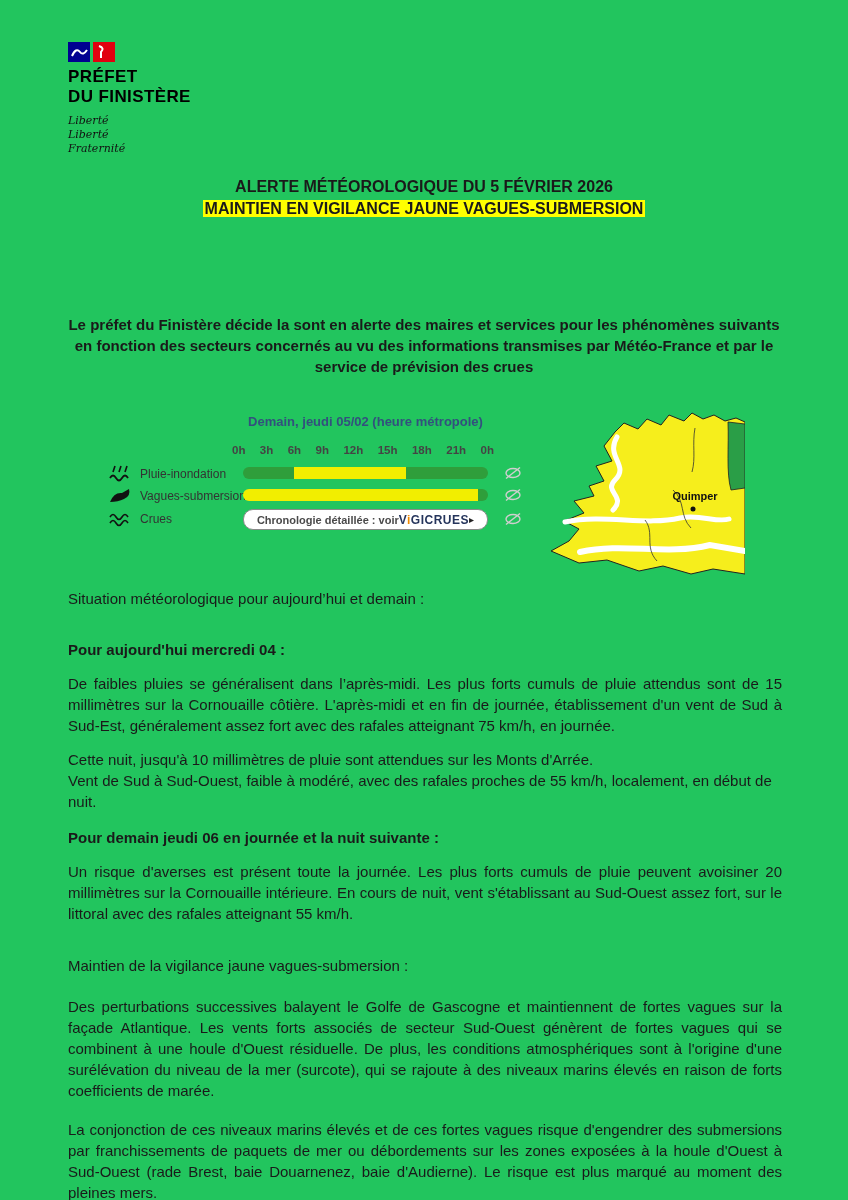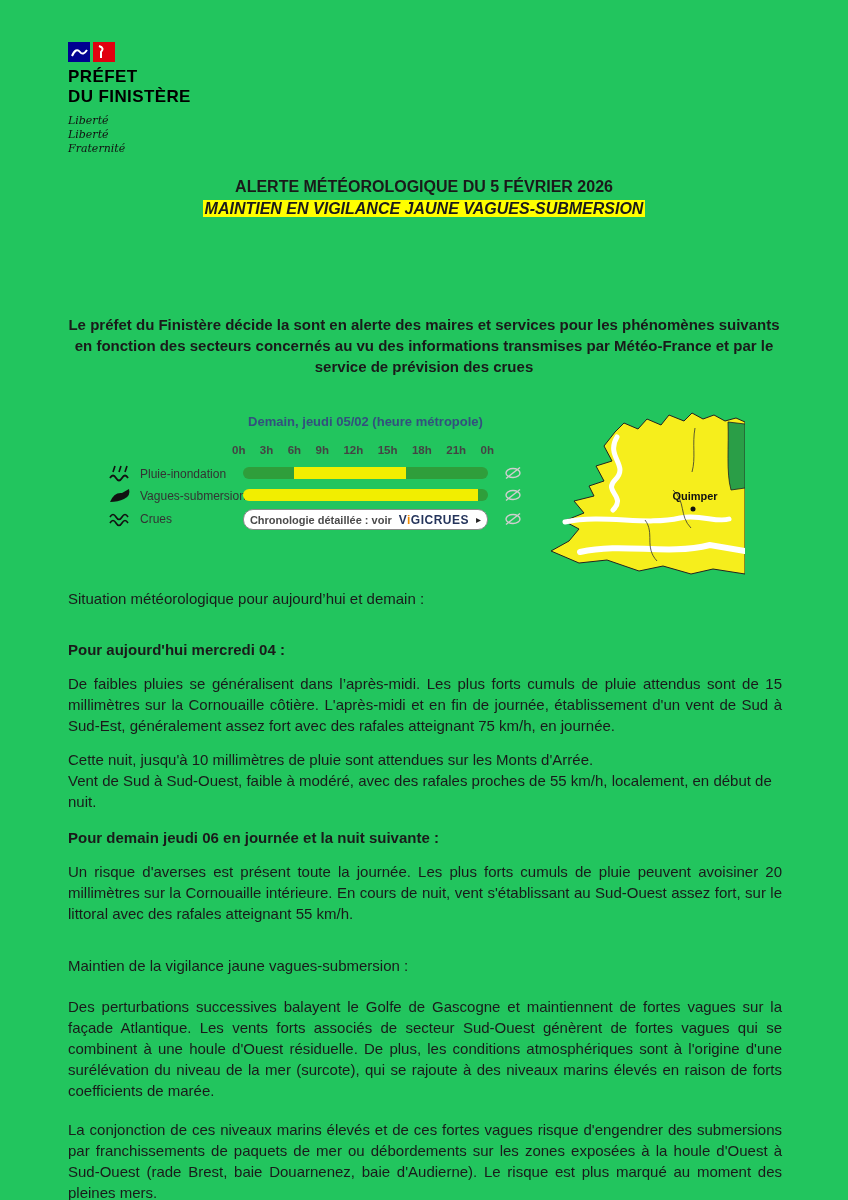--- a/index.html
+++ b/index.html
@@ -10,34 +10,34 @@
   .logo-block { position:absolute; left:68px; top:42px; }
   .flag { display:flex; gap:3px; margin-bottom:5px; }
   .flag .b { width:22px; height:20px; background:#000091; position:relative; }
   .flag .r { width:22px; height:20px; background:#e1000f; position:relative; }
   .flag svg { position:absolute; inset:0; }
   .prefet-name { font-weight:bold; font-size:17px; line-height:20px; letter-spacing:0.4px; color:#000; }
   .devise { margin-top:7px; font-family:"DejaVu Serif", serif; font-style:italic; font-size:11px; line-height:14px; color:#111; }
 
   
   .title-block { position:absolute; left:68px; top:176px; width:712px; text-align:center; font-weight:bold; font-size:16px; line-height:21.5px; }
-  .hl { background:#ffff00; padding:0 2px;font-style:italic; }
+  .hl { background:#ffff00; padding:0 2px; }
   .title-line4 { margin-top:14px; }
   .intro { position:absolute; left:68px; top:314px; width:712px; text-align:center; font-weight:bold; font-size:15px; line-height:21px; }
 
   
   .chart { position:absolute; left:100px; top:408px; width:440px; height:135px; }
   .chart-title { position:absolute; left:138px; top:6px; width:255px; text-align:center; font-size:13px; font-weight:bold; color:#33507e; }
   .ticks { position:absolute; left:132px; top:36px; width:262px; display:flex; justify-content:space-between; font-size:11.5px; font-weight:bold; color:#444; }
   .row-icon { position:absolute; left:8px; width:26px; height:18px; }
   .row-label { position:absolute; left:40px; font-size:12px; color:#333; }
   .seg-bar { position:absolute; left:143px; width:245px; height:12px; border-radius:6px; overflow:hidden; display:flex; }
   .seg-bar span { height:100%; }
   .eye { position:absolute; left:404px; width:18px; height:14px; }
-  .crues-btn { position:absolute; left:143px; top:101px; width:245px; height:21px; border:1px solid #8a8a8a; border-radius:10px; background:#fff; display:flex; align-items:center; justify-content:center; gap:7px; cursor:pointer; }
+  .crues-btn { position:absolute; left:143px; top:101px; width:245px; height:21px; border:1px solid #8a8a8a; border-radius:10px; background:#fff; display:flex; align-items:center; justify-content:center; cursor:pointer; }
   .crues-btn .lbl { font-size:11px; font-weight:bold; color:#4a4a4a; }
   .vig-logo { font-size:12px; font-weight:bold; letter-spacing:0.5px; color:#25355c; }
   .vig-logo .vi { color:#ef8a00; }
   .crues-btn .arrow { font-size:10px; color:#222; }
 
   
   .map { position:absolute; left:545px; top:402px; width:200px; height:177px; }
 
   
   .text-flow { position:absolute; left:68px; top:588px; width:714px; font-size:15px; line-height:21px; }

